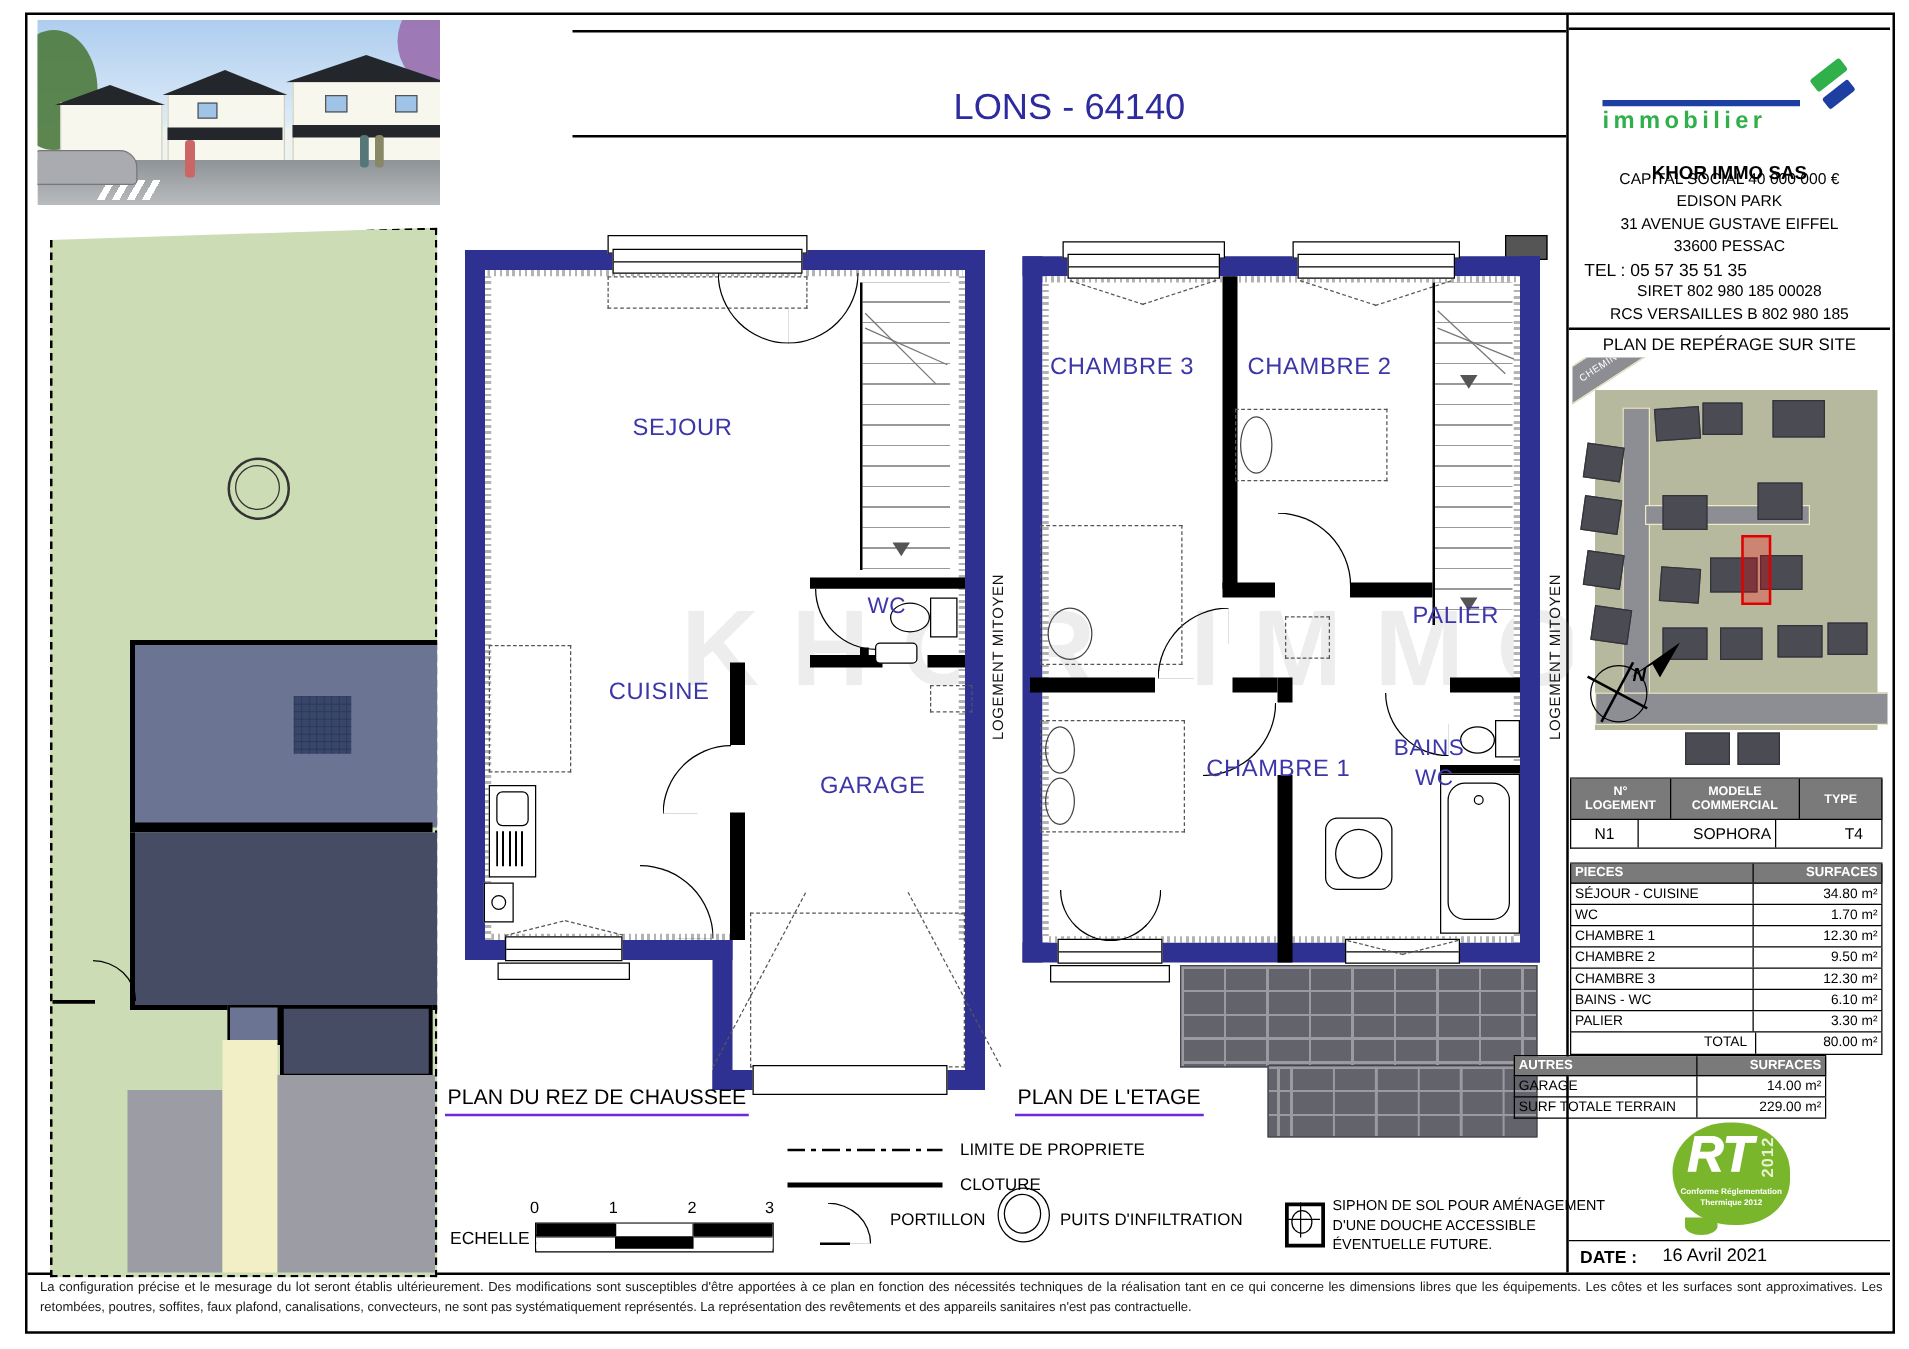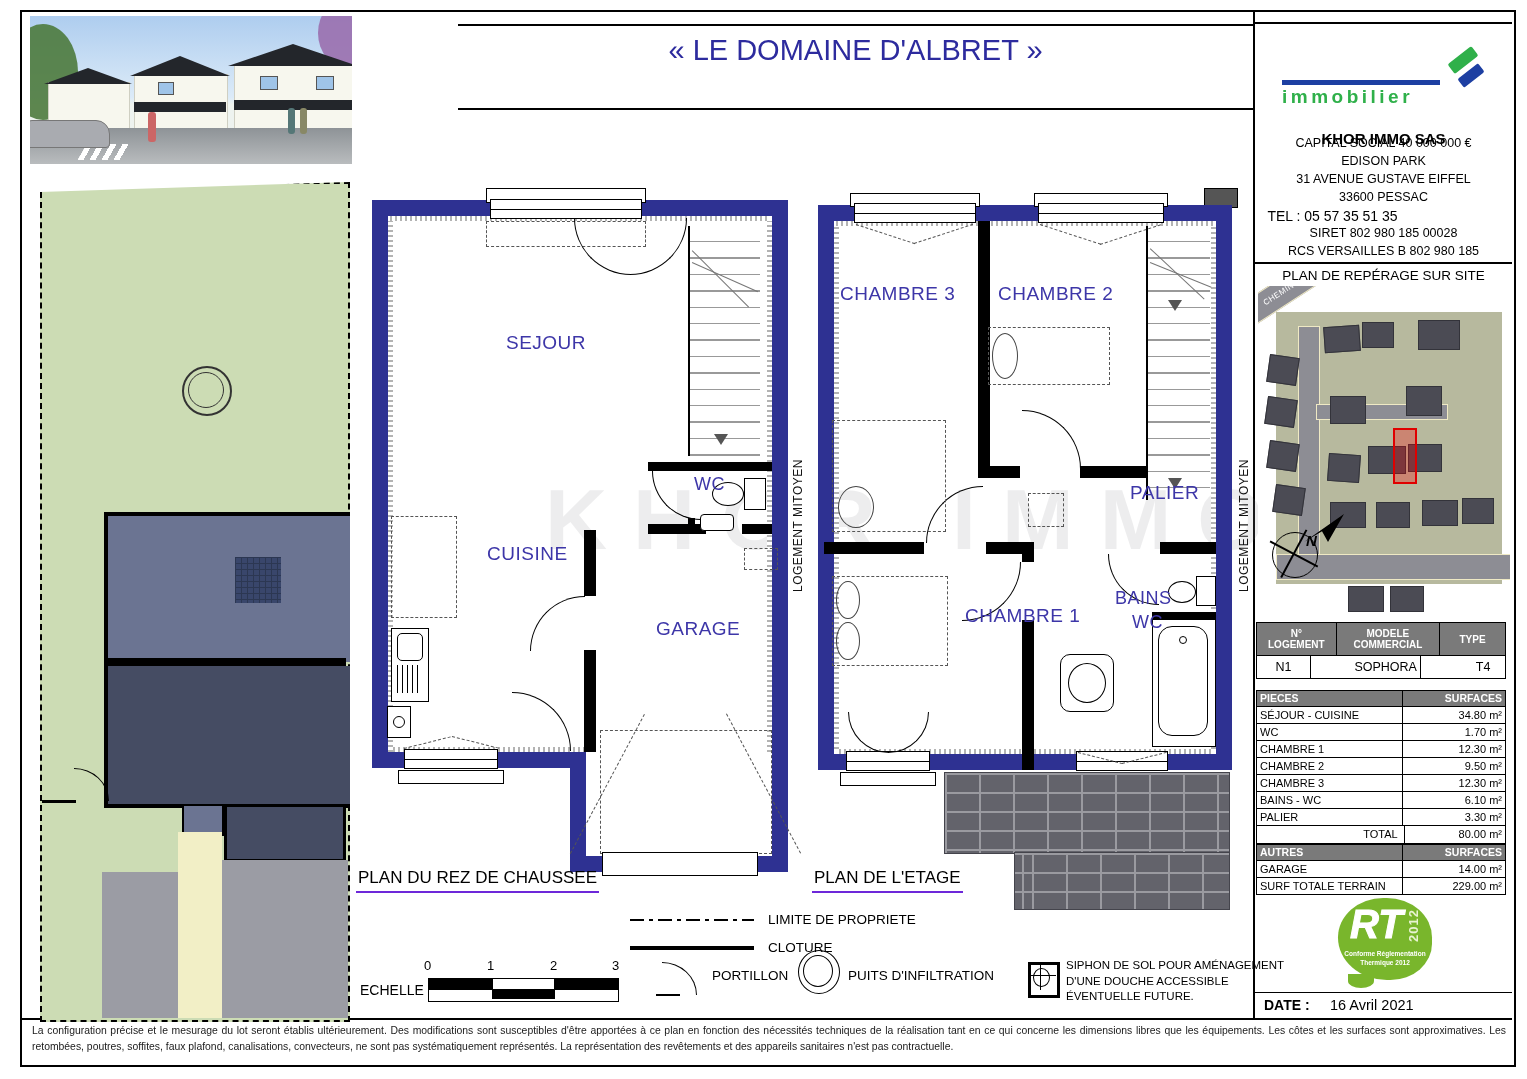--- a/index.html
+++ b/index.html
@@ -97,21 +97,21 @@
 
     <div class="sp" style="left:140px;top:620px;width:38px;height:28px;background:#6b7492;border:2.5px solid #000;"></div>
     <div class="sp" style="left:182px;top:620px;width:116px;height:52px;background:#454c63;border:3px solid #000;"></div>
 
     <div class="sp" style="left:60px;top:688px;width:76px;height:146px;background:#9b9ca4;"></div>
     <div class="sp" style="left:136px;top:648px;width:44px;height:186px;background:#f2efc6;"></div>
     <div class="sp" style="left:180px;top:676px;width:126px;height:158px;background:#9b9ca4;"></div>
   </div>
 
   <div class="hl" style="left:458px;top:24px;width:795px;"></div>
-  <div class="abs" style="left:458px;top:34px;width:795px;text-align:center;color:#2d2b9e;font-size:29px;">« LE DOMAINE D'ALBRET »</div>
+  <div class="abs" style="left:458px;top:70px;width:795px;text-align:center;color:#2d2b9e;font-size:29px;">LONS - 64140</div>
   <div class="hl" style="left:458px;top:108px;width:795px;"></div>
 
   <div class="watermark" style="left:545px;top:470px;">KHOR IMMO</div>
 
   <div>
 
     <div class="w" style="left:372px;top:200px;width:416px;height:16px;"></div>
     <div class="w" style="left:372px;top:200px;width:16px;height:568px;"></div>
     <div class="w" style="left:372px;top:752px;width:214px;height:16px;"></div>
     <div class="w" style="left:772px;top:200px;width:16px;height:672px;"></div>
@@ -410,21 +410,21 @@
     <div class="trow" style="height:16px;">
         <div class="tcell" style="width:146px;padding-left:3px;line-height:16px;">PALIER</div>
         <div class="tcell" style="width:101px;text-align:right;padding-right:3px;line-height:16px;">3.30 m²</div>
       </div>
     <div class="trow" style="height:17px;">
         <div class="tcell" style="width:146px;text-align:right;padding-right:6px;line-height:17px;">TOTAL</div>
         <div class="tcell" style="width:101px;text-align:right;padding-right:3px;line-height:17px;">80.00 m²</div>
       </div>
   </div>
 
-  <div class="abs" style="left:1256px;top:844px;width:250px;border-top:1px solid #000;font-size:11px;">
+  <div class="abs" style="left:1211px;top:844px;width:250px;border-top:1px solid #000;font-size:11px;">
     <div class="trow thead" style="height:15px;font-size:10.5px;">
       <div class="tcell" style="width:146px;padding-left:3px;line-height:15px;">AUTRES</div>
       <div class="tcell" style="width:101px;text-align:right;padding-right:3px;line-height:15px;">SURFACES</div>
     </div>
     <div class="trow" style="height:16px;">
         <div class="tcell" style="width:146px;padding-left:3px;line-height:16px;">GARAGE</div>
         <div class="tcell" style="width:101px;text-align:right;padding-right:3px;line-height:16px;">14.00 m²</div>
       </div>
     <div class="trow" style="height:16px;">
         <div class="tcell" style="width:146px;padding-left:3px;line-height:16px;">SURF TOTALE TERRAIN</div>

